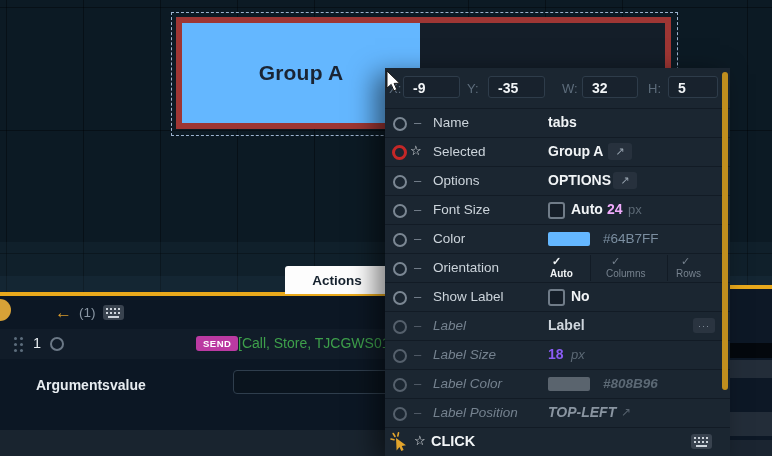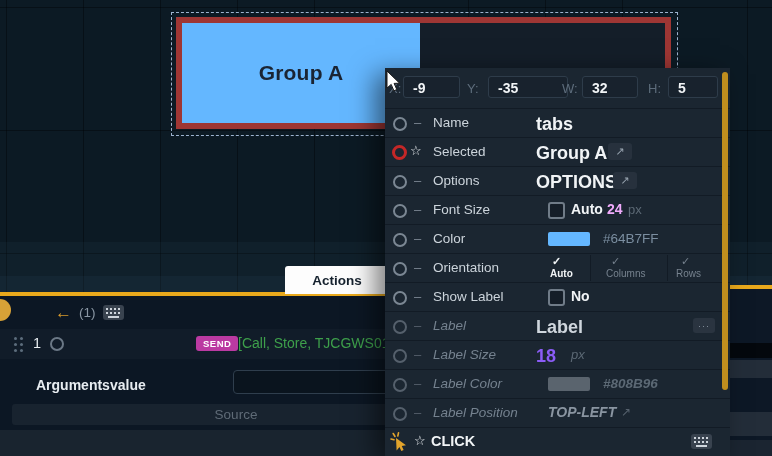--- a/index.html
+++ b/index.html
@@ -54,21 +54,21 @@
   .coord-row{position:relative;height:40px;}
   .clabel{position:absolute;top:13px;color:#5d6c7b;font-size:13px;}
   .cinput{position:absolute;top:8px;height:22px;background:#18222d;border:1px solid #2e3c4a;border-radius:3px;
           color:#f1f4f6;font-weight:bold;font-size:14px;line-height:22px;padding-left:9px;box-sizing:border-box;}
   .prow{position:relative;height:28px;border-top:1px solid #121b25;}
   .ring{position:absolute;left:8px;top:8px;width:10px;height:10px;border:2px solid #7b8793;border-radius:50%;}
   .ring.red{left:7px;top:7px;width:9px;height:9px;border:3px solid #c42727;}
   .dash{position:absolute;left:29px;top:6px;color:#7b8793;font-size:13px;}
   .star{position:absolute;left:25px;top:5px;color:#e8ecef;font-size:13px;}
   .rlabel{position:absolute;left:48px;top:6px;color:#ccd4db;font-size:13.5px;}
-  .rvalue{position:absolute;left:151px;top:5px;color:#f1f4f6;font-weight:bold;font-size:18px;}
+  .rvalue{position:absolute;left:163px;top:5px;color:#f1f4f6;font-weight:bold;font-size:14px;}
   .linkbox{position:absolute;top:5px;width:24px;height:17px;background:#27313d;border-radius:3px;color:#97a3af;
            font-size:11px;display:flex;align-items:center;justify-content:center;}
   .dim .rlabel{color:#75828f;font-style:italic;}
   .dim .ring{border-color:#55606c;}
   .dim .dash{color:#55606c;}
   .cb{position:absolute;left:163px;top:6px;width:13px;height:13px;border:2px solid #707c88;border-radius:3px;background:#151e28;}
   .after-cb{position:absolute;left:186px;top:5px;color:#f1f4f6;font-weight:bold;font-size:14px;}
   .fs-num{position:absolute;left:222px;top:5px;color:#f0abfc;font-weight:bold;font-size:14px;}
   .fs-px{position:absolute;left:243px;top:6px;color:#5c6975;font-size:13px;}
   .swatch{position:absolute;left:163px;top:7px;width:42px;height:14px;border-radius:2px;}
@@ -143,30 +143,29 @@
     <div class="step-row">
       <span class="drag-dots"></span>
       <span class="step-num">1</span>
       <span class="step-ring"></span>
       <span class="send-badge">SEND</span>
       <span class="args-preview">[Call, Store, TJCGWS010-Director, S</span>
     </div>
     <span class="args-label">Arguments</span>
     <span class="args-field">value</span>
     <input class="args-input" value="" style="">
-    <div class="source-bar">Source</div>
     <div class="bottom-strip"></div>
   </div>
 
   <div class="inspector">
     <div class="coord-row">
       <span class="clabel" style="left:4px">X:</span>
       <span class="cinput" style="left:18px;width:57px">-9</span>
       <span class="clabel" style="left:82px">Y:</span>
-      <span class="cinput" style="left:103px;width:80px">-35</span>
+      <span class="cinput" style="left:103px;width:57px">-35</span>
       <span class="clabel" style="left:177px">W:</span>
       <span class="cinput" style="left:197px;width:56px">32</span>
       <span class="clabel" style="left:263px">H:</span>
       <span class="cinput" style="left:283px;width:50px">5</span>
     </div>
 
     <div class="prow">
       <span class="ring"></span>
       <span class="dash">–</span>
       <span class="rlabel">Name</span>

